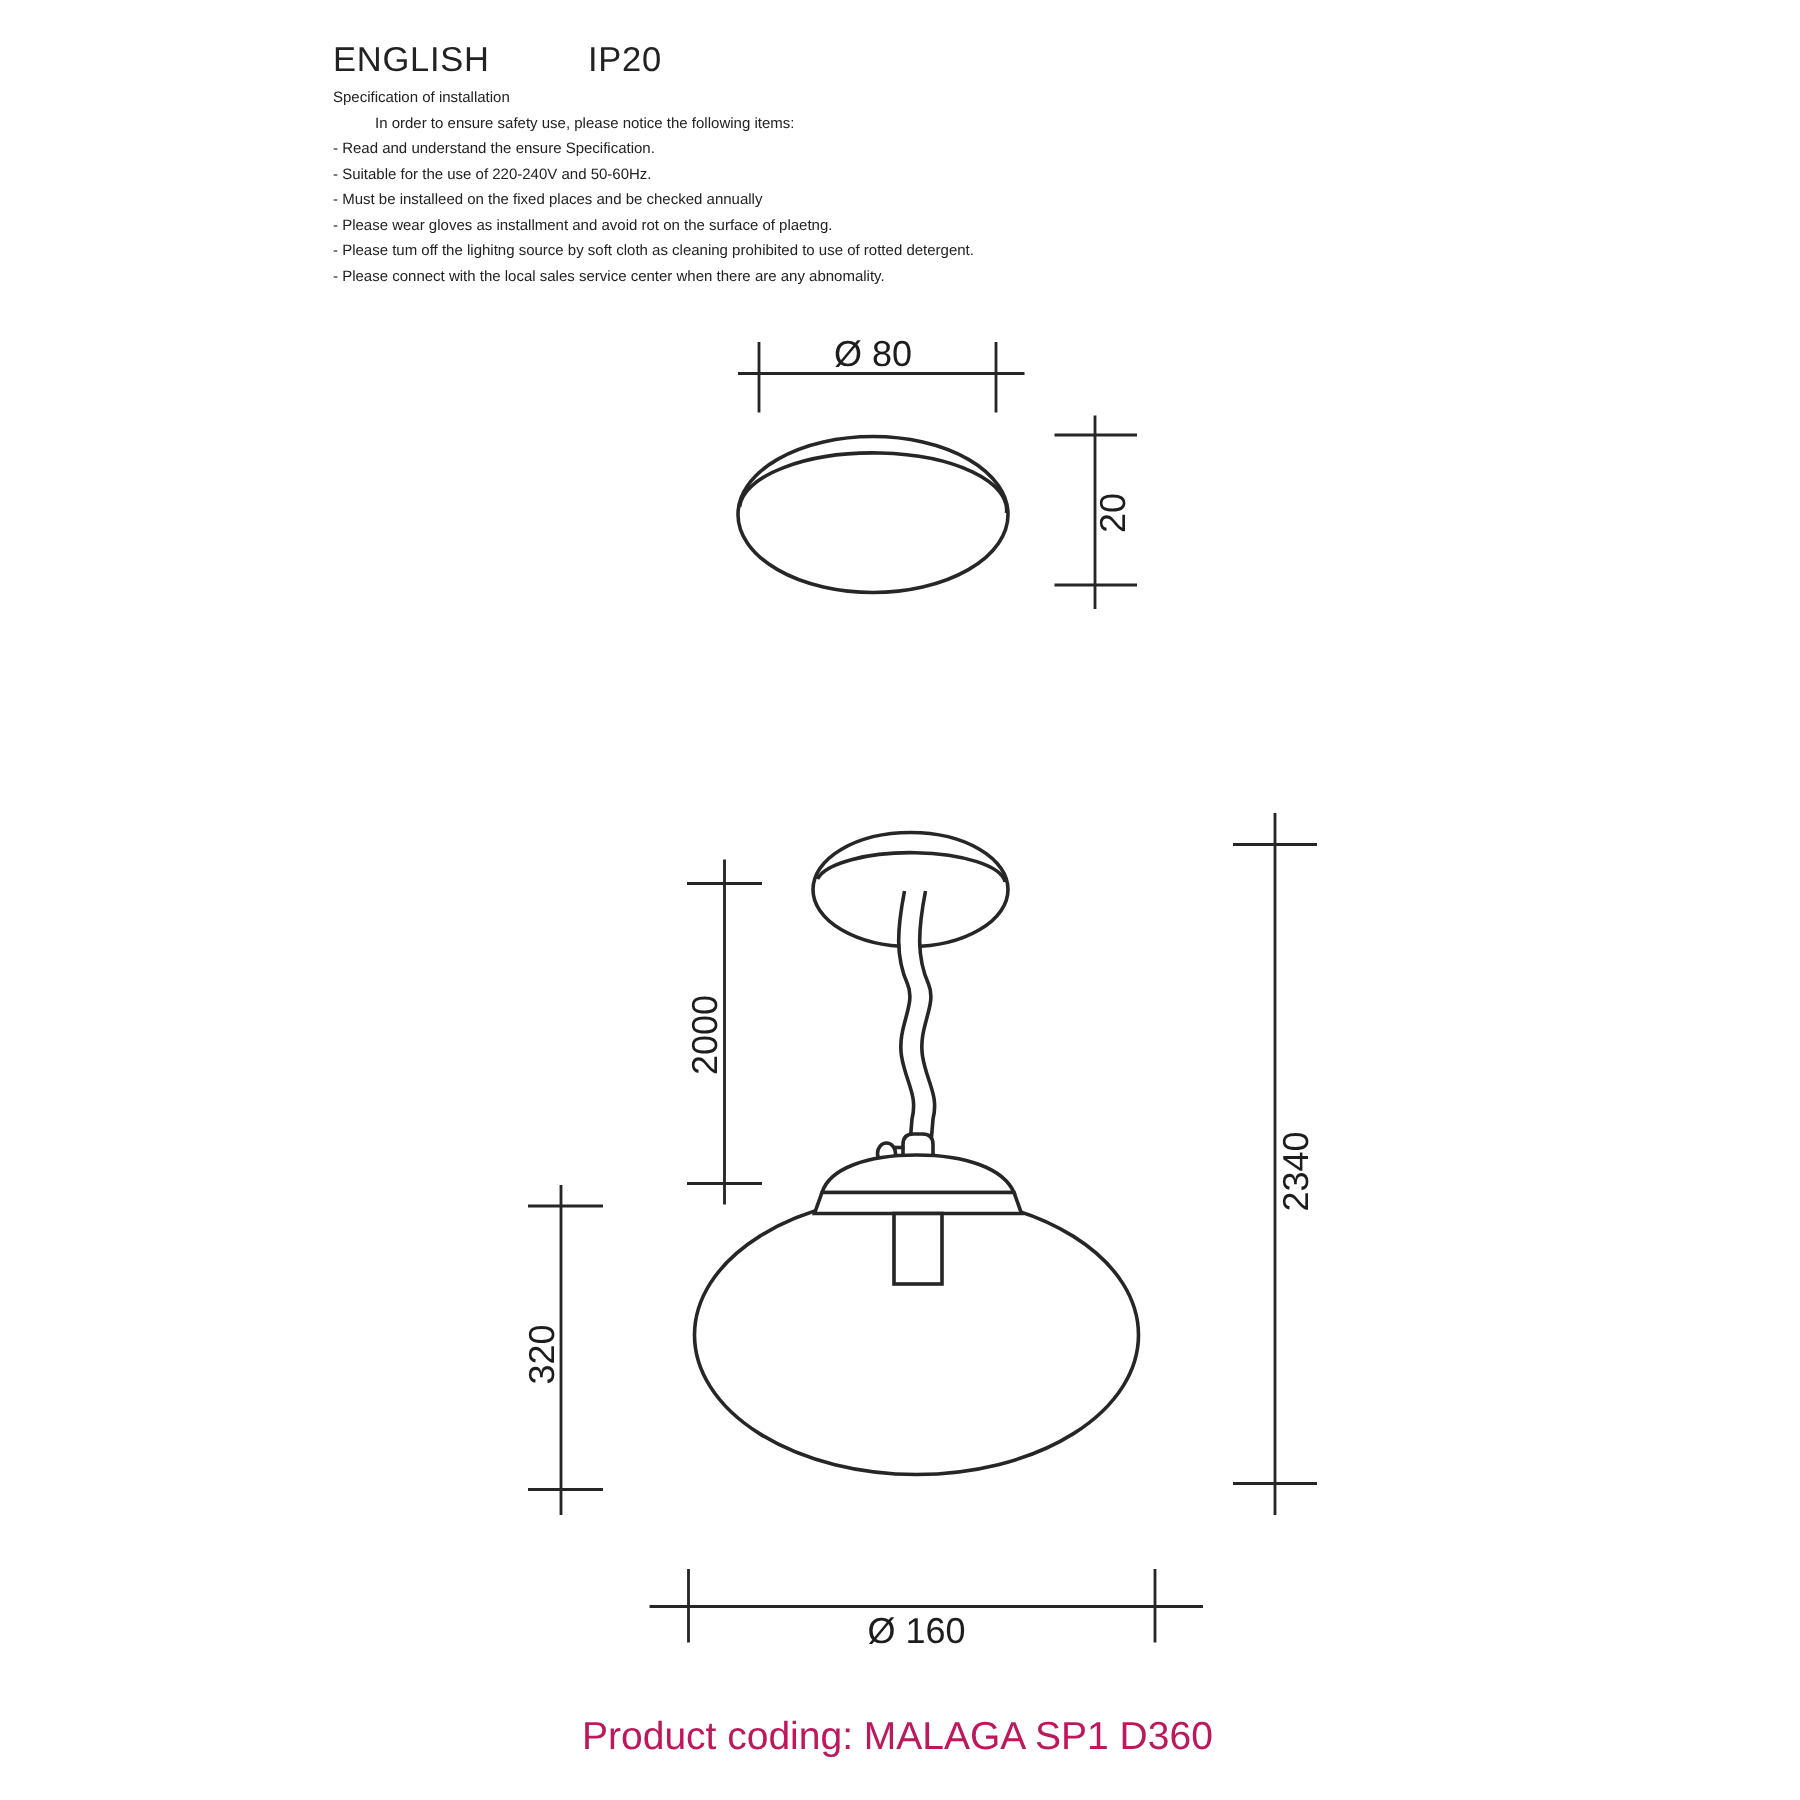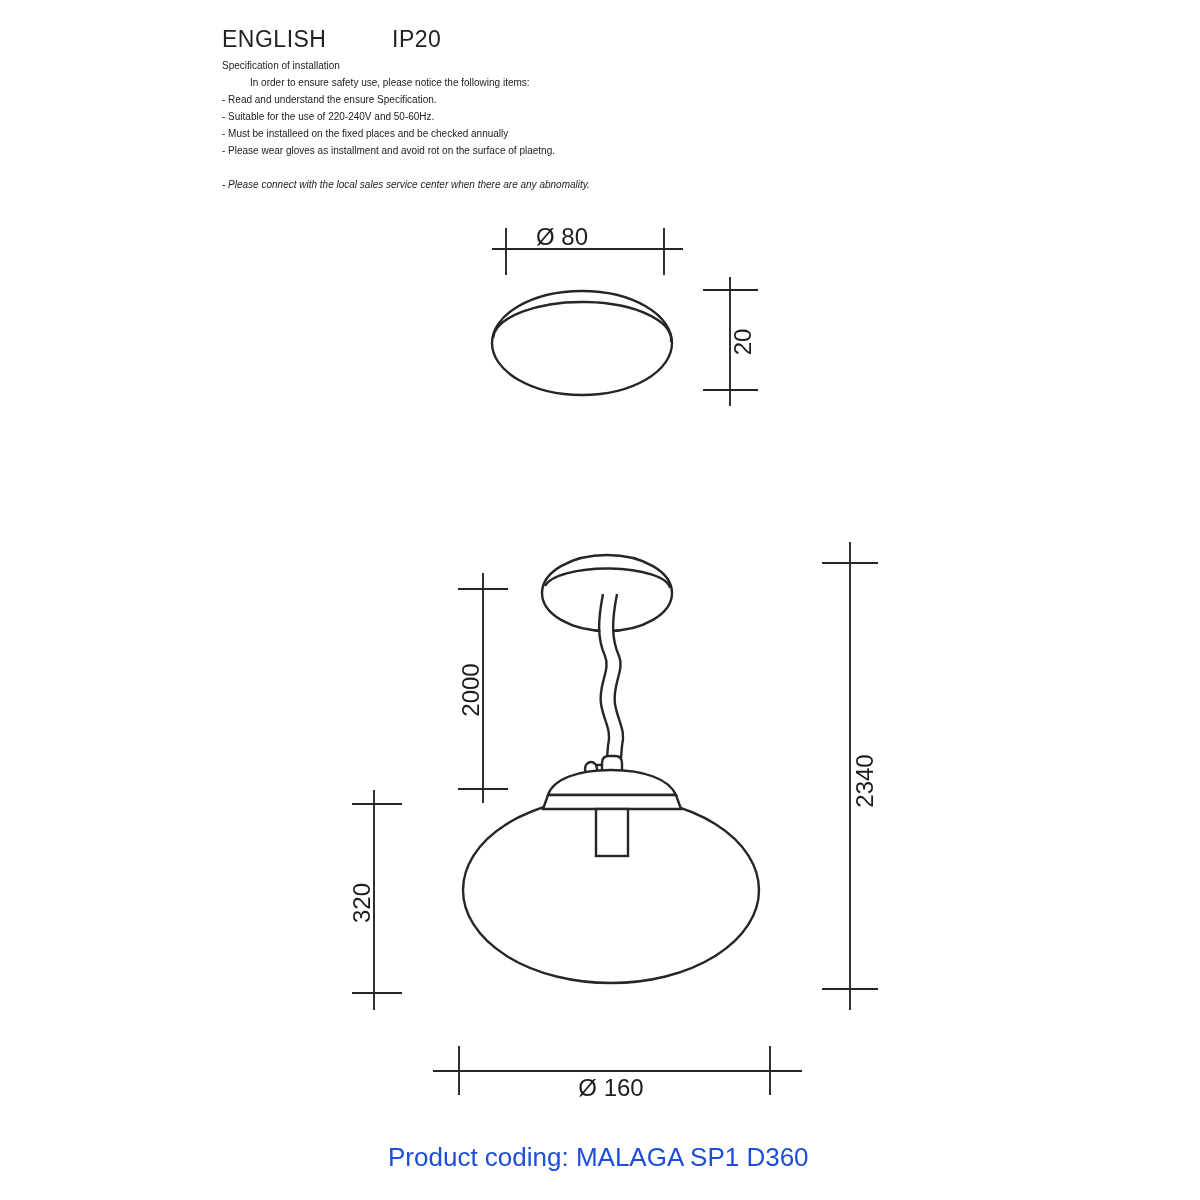--- a/index.html
+++ b/index.html
@@ -10,21 +10,21 @@
     font-family:"Liberation Sans", sans-serif;
     color:#222;
     overflow:hidden;
   }
   .abs{position:absolute;white-space:nowrap;}
   .h1{font-size:23px;letter-spacing:.5px;}
   .body-txt{font-size:10px;line-height:17px;}
   .dim{font-size:24px;color:#1d1d1d;}
   .dim.rot{transform:translate(-50%,-50%) rotate(-90deg);}
   .dim.ctr{transform:translateX(-50%);}
-  .footer{font-size:26px;color:#1d4ed8;}
+  .footer{font-size:26px;color:#be185d;}
   svg{position:absolute;left:0;top:0;}
   .ln{stroke:#262626;fill:none;}
   .obj{stroke-width:2.4;}
   .dimln{stroke-width:1.9;}
   .wfill{fill:#ffffff;}
 </style>
 </head>
 <body>
 
 <div id="sheet">
@@ -32,21 +32,22 @@
   <div class="abs h1" style="left:222px;top:26px;">ENGLISH</div>
   <div class="abs h1" style="left:392px;top:26px;">IP20</div>
 
   <div class="abs body-txt" style="left:222px;top:57px;">Specification of installation</div>
   <div class="abs body-txt" style="left:222px;top:74px;margin-left:28px;">In order to ensure safety use, please notice the following items:</div>
 
   <div class="abs body-txt" style="left:222px;top:91px;">- Read and understand the ensure Specification.</div>
   <div class="abs body-txt" style="left:222px;top:108px;">- Suitable for the use of 220-240V and 50-60Hz.</div>
   <div class="abs body-txt" style="left:222px;top:142px;">- Please wear gloves as installment and avoid rot on the surface of plaetng.</div>
   <div class="abs body-txt" style="left:222px;top:125px;">- Must be installeed on the fixed places and be checked annually</div>
-  <div class="abs body-txt" style="left:222px;top:176px;font-style:italic;">- Please connect with the local sales service center when there are any abnomality.</div>
+  <div class="abs body-txt" style="left:222px;top:159px;">- Please tum off the lighitng source by soft cloth as cleaning prohibited to use of rotted detergent.</div>
+  <div class="abs body-txt" style="left:222px;top:176px;">- Please connect with the local sales service center when there are any abnomality.</div>
 
   <svg width="1200" height="1200" viewBox="0 0 1200 1200">
 
     <g>
 
       <line class="ln dimln" x1="492" y1="249" x2="683" y2="249"></line>
       <line class="ln dimln" x1="506" y1="228" x2="506" y2="275"></line>
       <line class="ln dimln" x1="664" y1="228" x2="664" y2="275"></line>
 
       <ellipse class="ln obj wfill" cx="582" cy="343" rx="90" ry="52"></ellipse>
@@ -91,21 +92,21 @@
       <line class="ln obj" x1="596" y1="773" x2="603" y2="773"></line>
 
       <path class="ln obj wfill" d="M 548,795 C 553,779 578,770 611,770 C 644,770 669,779 676,795 Z"></path>
 
       <path class="ln obj wfill" d="M 548,795 L 676,795 L 681,809 L 543,809 Z"></path>
 
       <rect class="ln obj wfill" x="596" y="809" width="32" height="47"></rect>
     </g>
   </svg>
 
-  <div class="abs dim ctr" style="left:562px;top:223px;">Ø 80</div>
+  <div class="abs dim ctr" style="left:582px;top:223px;">Ø 80</div>
   <div class="abs dim rot" style="left:743px;top:342px;">20</div>
 
   <div class="abs dim rot" style="left:471px;top:690px;">2000</div>
   <div class="abs dim rot" style="left:362px;top:903px;">320</div>
   <div class="abs dim rot" style="left:865px;top:781px;">2340</div>
   <div class="abs dim ctr" style="left:611px;top:1074px;">Ø 160</div>
 
   <div class="abs footer" style="left:388px;top:1142px;">Product coding: MALAGA SP1 D360</div>
 
 </div>

